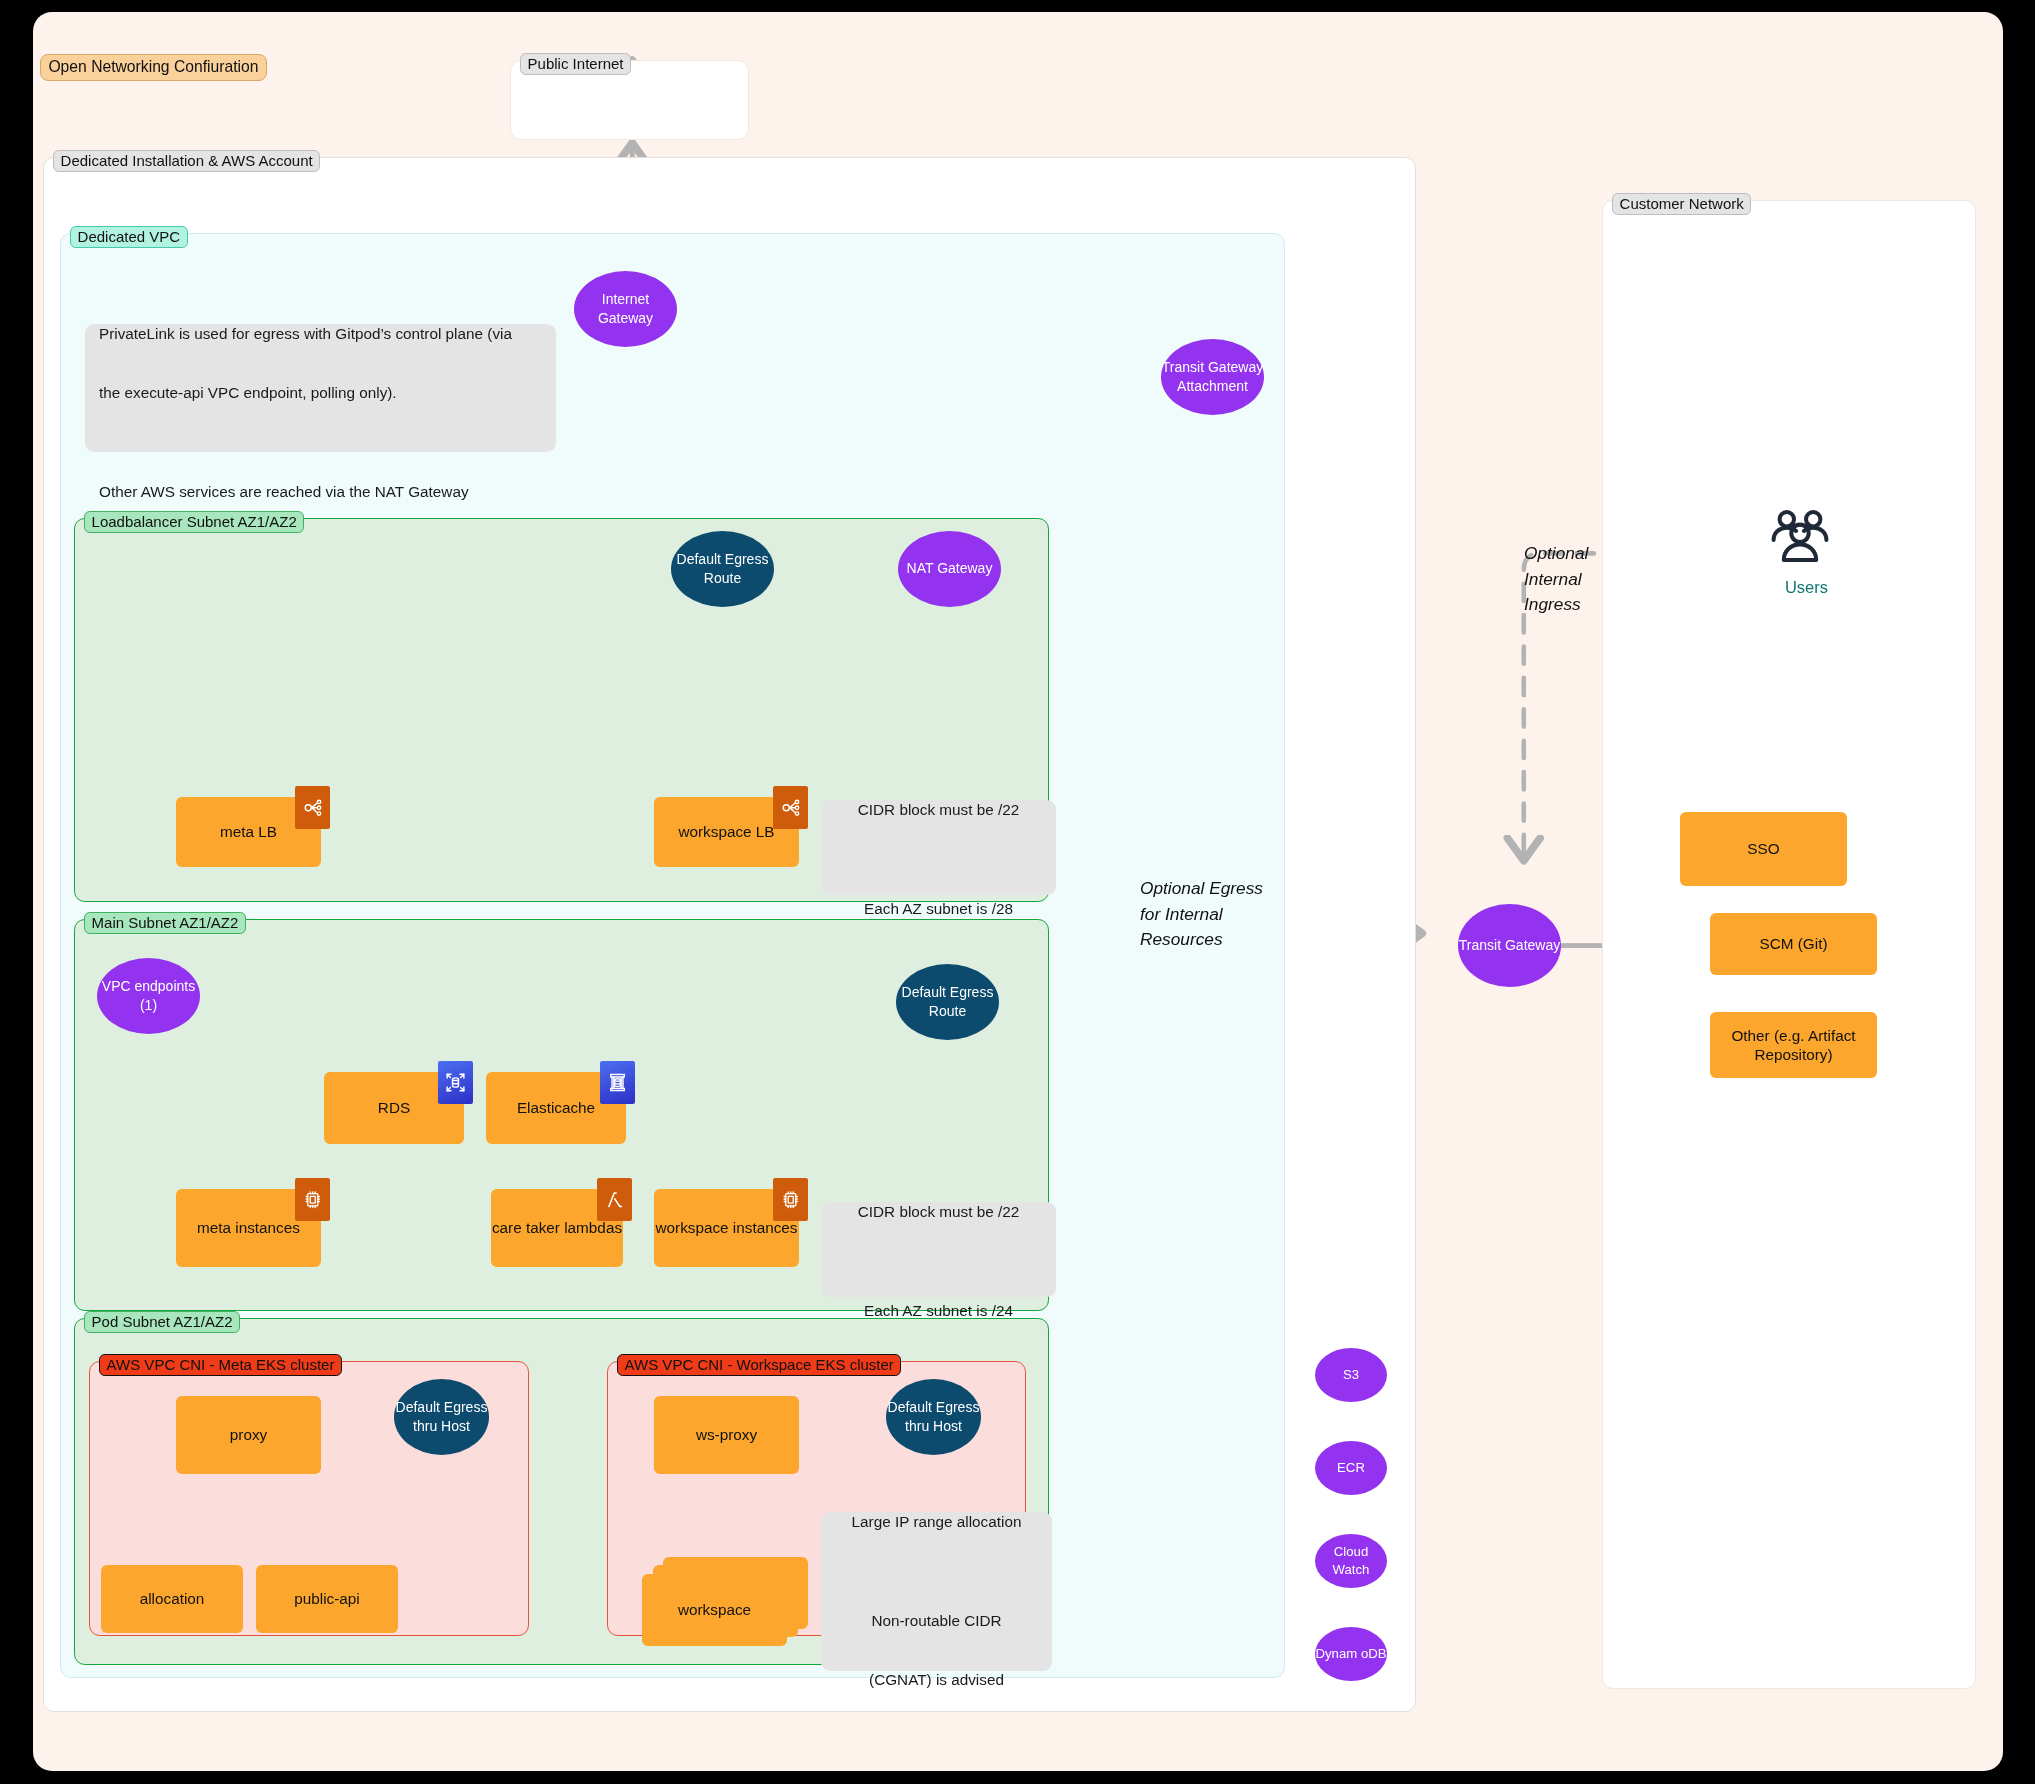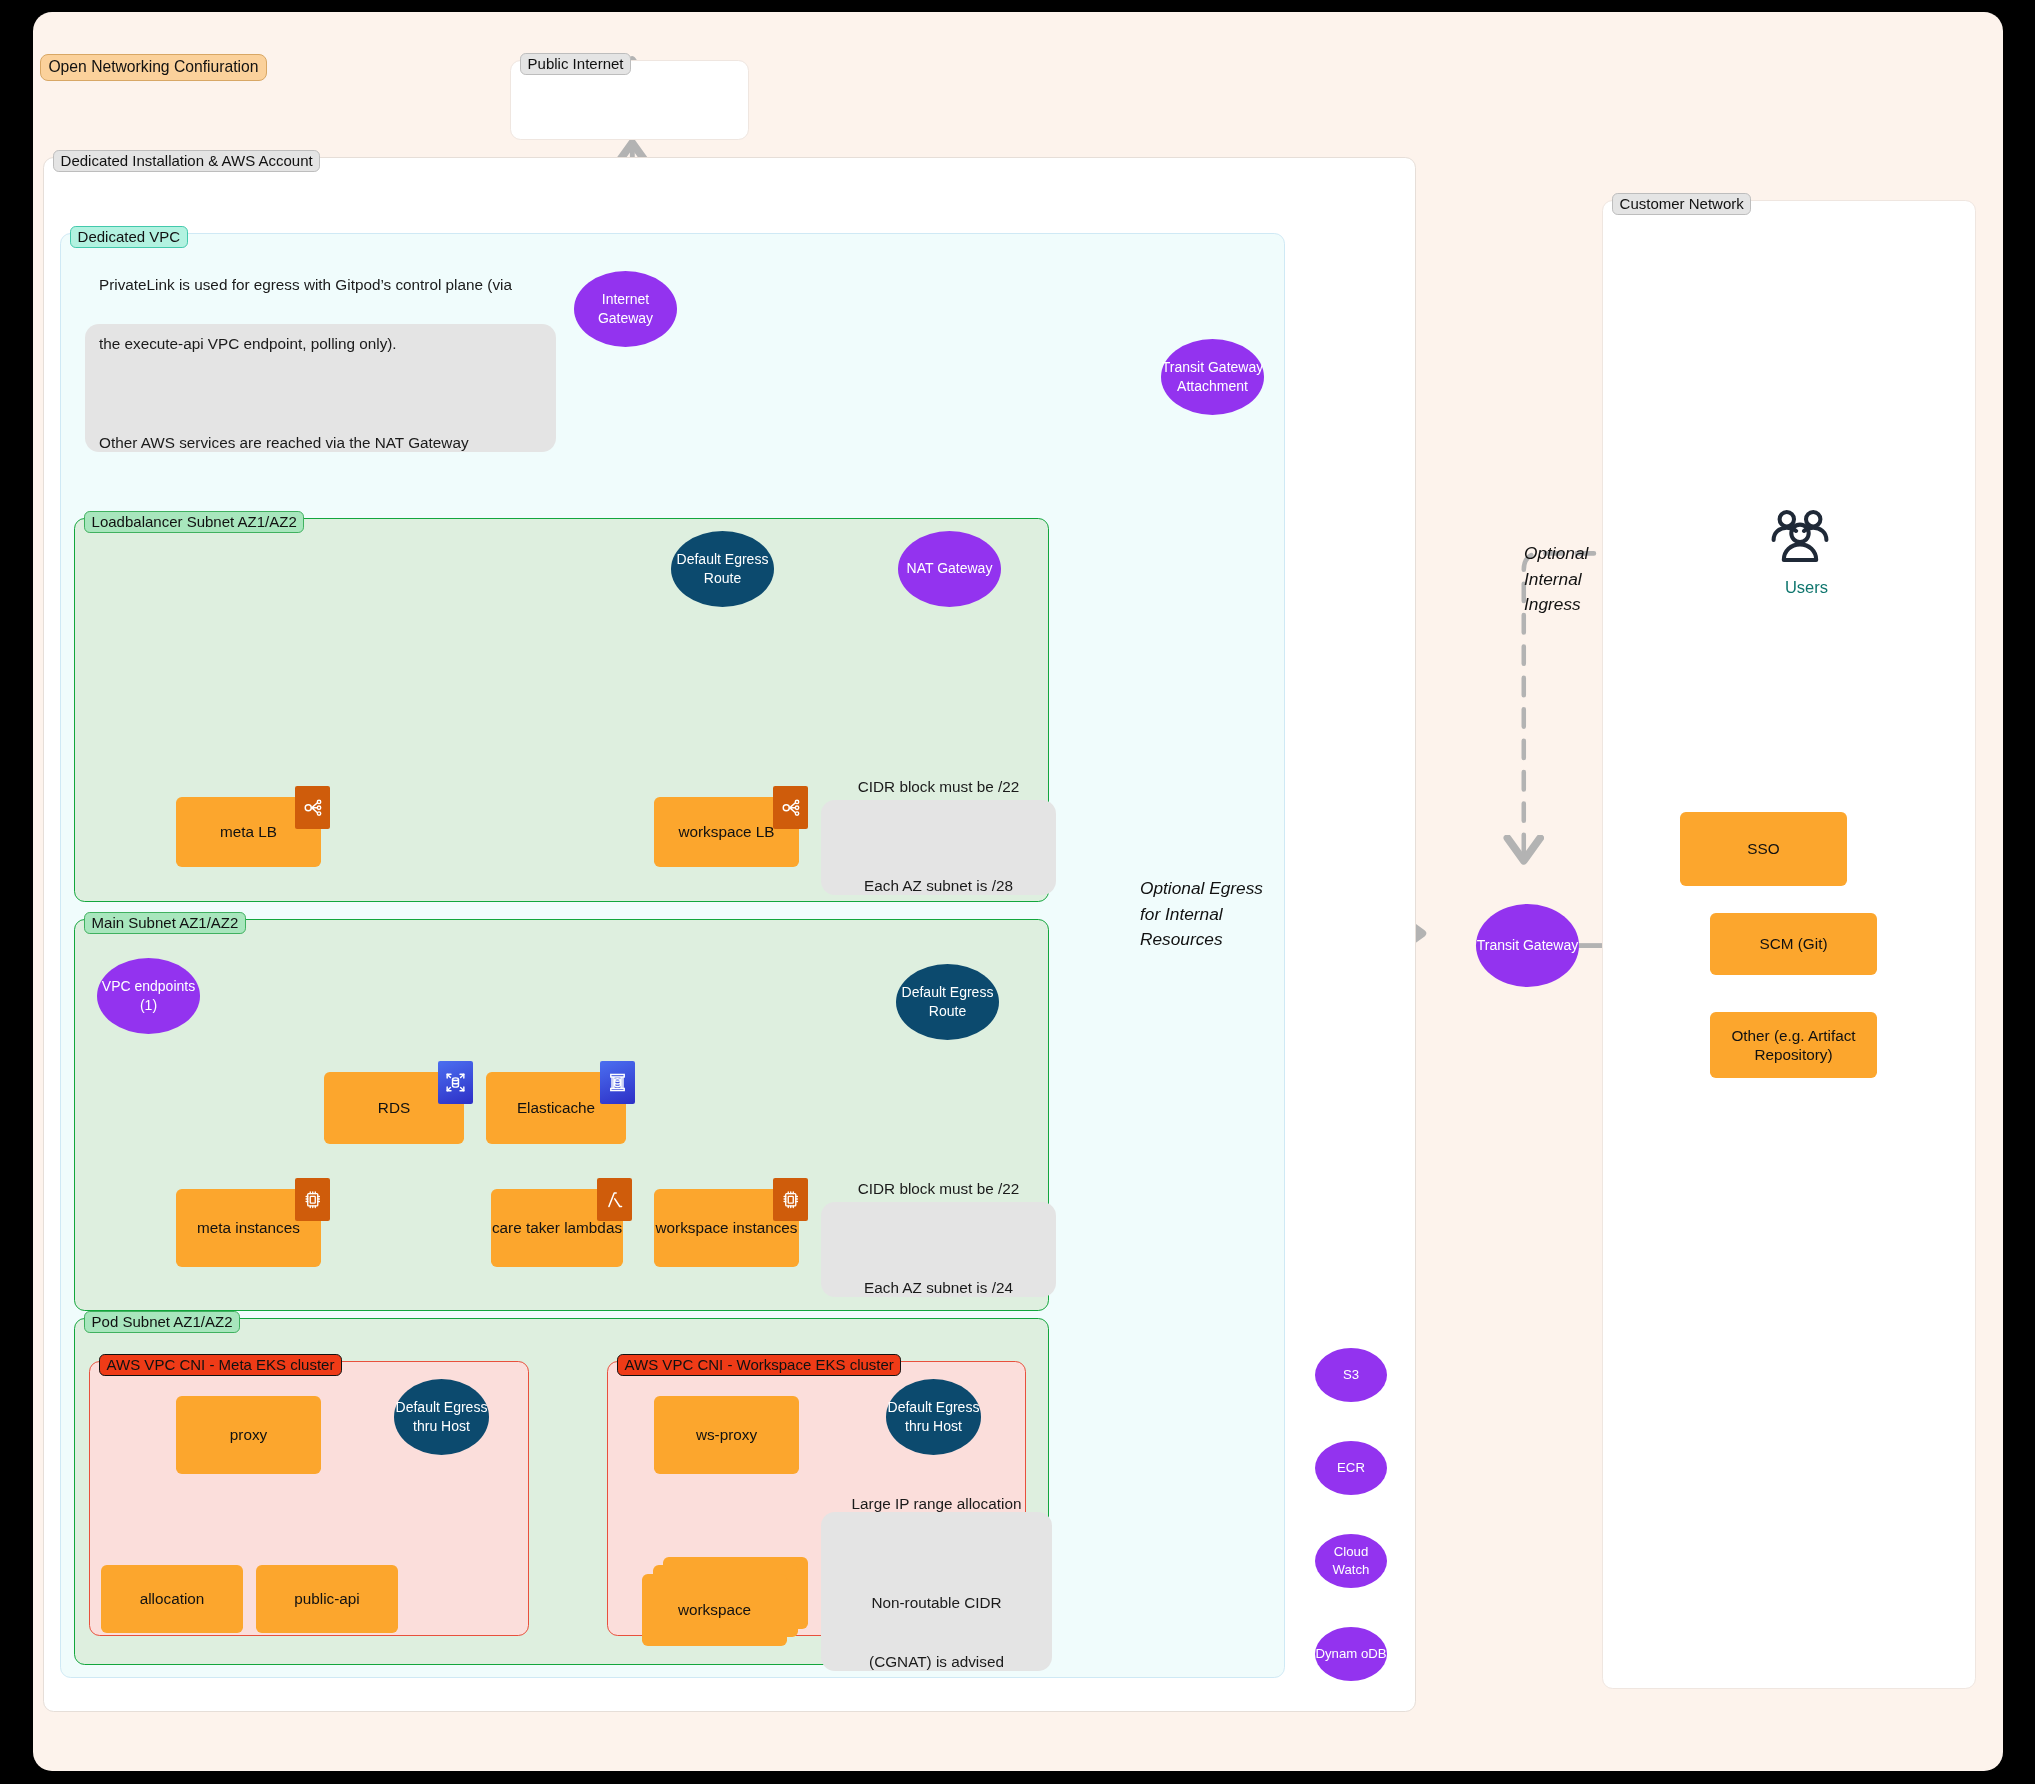--- a/index.html
+++ b/index.html
@@ -28,23 +28,23 @@
   .grp-plain{background:#ffffff;border:1.2px solid #efe6e0;}
 
   
   .node{position:absolute;box-sizing:border-box;display:flex;align-items:center;
         justify-content:center;text-align:center;}
 
   .box-orange{background:#fca62d;border-radius:5.8px;color:#111;font-size:15.3px;line-height:1.25;}
   .circle-purple{background:#9333ef;border-radius:50%;color:#fff;font-size:14px;line-height:1.38;}
   .circle-blue{background:#0c4a6e;border-radius:50%;color:#fff;font-size:14px;line-height:1.38;}
 
-  .note{position:absolute;background:#e4e4e4;border-radius:14px;color:#1a1a1a;
+  .note{position:absolute;background:#e4e4e4;border-radius:9px;color:#1a1a1a;
         font-size:15.3px;line-height:1.25;box-sizing:border-box;
-        display:flex;flex-direction:column;align-items:center;justify-content:flex-end;gap:40px;}
+        display:flex;flex-direction:column;align-items:center;justify-content:space-between;gap:40px;}
   .note.left{align-items:flex-start;text-align:left;}
   .note p{margin:0;}
   .note .gap{height:21.5px;}
 
   .ital{position:absolute;font-style:italic;font-size:17.3px;line-height:1.48;
         color:#111;text-align:left;}
 
   .svc-ico{position:absolute;right:-9px;top:-10.7px;width:35px;height:43px;border-radius:2.1px;
            display:flex;align-items:center;justify-content:center;}
   .ico-orange{background:#cf5c0b;}
@@ -229,21 +229,21 @@
   </div>
 
   <div class="node circle-blue" style="left:394px;top:1379px;width:95px;height:76px;">
     <span>Default Egress thru Host</span>
   </div>
 
   <div class="node circle-blue" style="left:886px;top:1379px;width:95px;height:76px;">
     <span>Default Egress thru Host</span>
   </div>
 
-  <div class="node circle-purple" style="left:1458px;top:904px;width:103px;height:83px;margin-left:18px;">
+  <div class="node circle-purple" style="left:1458px;top:904px;width:103px;height:83px;">
     <span>Transit Gateway</span>
   </div>
 
   <div class="node circle-purple" style="left:1315px;top:1348px;width:72px;height:54px;font-size:13.2px;">
     <span>S3</span>
   </div>
   <div class="node circle-purple" style="left:1315px;top:1441px;width:72px;height:54px;font-size:13.2px;">
     <span>ECR</span>
   </div>
   <div class="node circle-purple" style="left:1315px;top:1534px;width:72px;height:54px;font-size:13.2px;">

